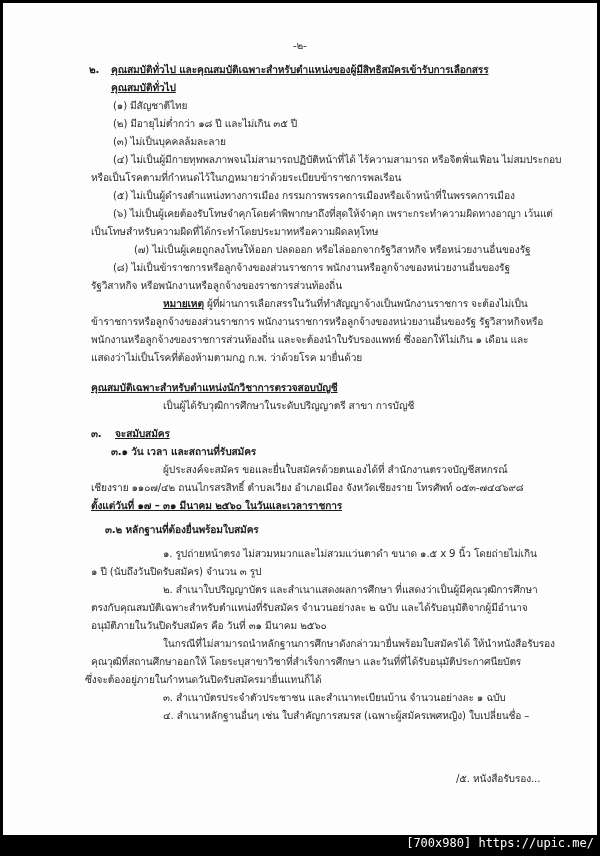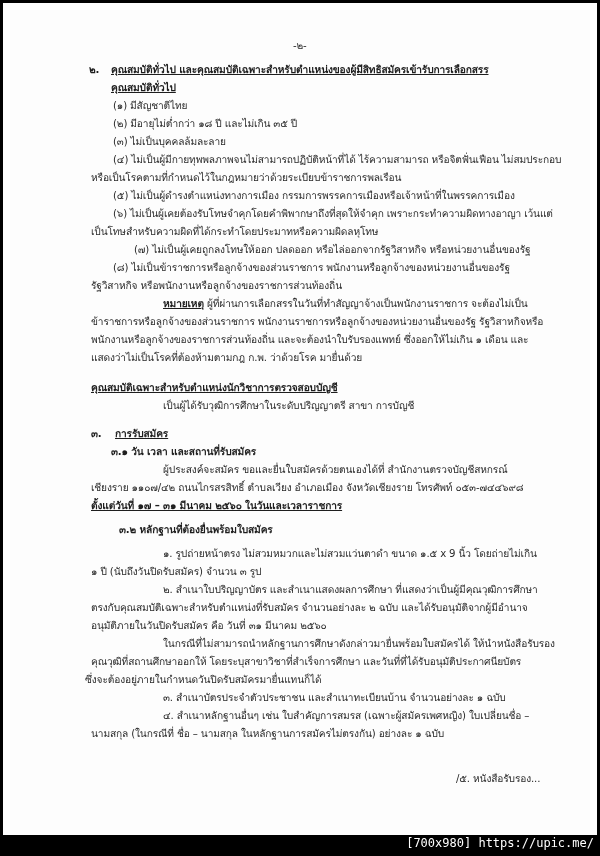--- a/index.html
+++ b/index.html
@@ -48,35 +48,34 @@
     <span class="b u">หมายเหตุ</span><span>  ผู้ที่ผ่านการเลือกสรรในวันที่ทำสัญญาจ้างเป็นพนักงานราชการ จะต้องไม่เป็น</span>
   </div>
   <div class="line" style="left:88px;top:312px;">ข้าราชการหรือลูกจ้างของส่วนราชการ  พนักงานราชการหรือลูกจ้างของหน่วยงานอื่นของรัฐ  รัฐวิสาหกิจหรือ</div>
   <div class="line" style="left:88px;top:330px;">พนักงานหรือลูกจ้างของราชการส่วนท้องถิ่น และจะต้องนำใบรับรองแพทย์ ซึ่งออกให้ไม่เกิน ๑ เดือน และ</div>
   <div class="line" style="left:88px;top:348px;">แสดงว่าไม่เป็นโรคที่ต้องห้ามตามกฎ ก.พ. ว่าด้วยโรค มายื่นด้วย</div>
 
   <div class="line b u" style="left:88px;top:378px;">คุณสมบัติเฉพาะสำหรับตำแหน่งนักวิชาการตรวจสอบบัญชี</div>
   <div class="line" style="left:160px;top:396px;">เป็นผู้ได้รับวุฒิการศึกษาในระดับปริญญาตรี สาขา การบัญชี</div>
 
   <div class="line b" style="left:88px;top:424px;">๓.</div>
-  <div class="line b u" style="left:112px;top:424px;">การรับสมัคร</div>
+  <div class="line b u" style="left:112px;top:424px;">จะสมับสมัคร</div>
   <div class="line b" style="left:108px;top:442px;">๓.๑ วัน เวลา และสถานที่รับสมัคร</div>
   <div class="line" style="left:160px;top:460px;">ผู้ประสงค์จะสมัคร  ขอและยื่นใบสมัครด้วยตนเองได้ที่  สำนักงานตรวจบัญชีสหกรณ์</div>
   <div class="line" style="left:88px;top:478px;">เชียงราย ๑๑๐๗/๔๒ ถนนไกรสรสิทธิ์ ตำบลเวียง อำเภอเมือง จังหวัดเชียงราย โทรศัพท์ ๐๕๓-๗๔๔๖๙๘</div>
   <div class="line b u" style="left:88px;top:496px;">ตั้งแต่วันที่ ๑๗ – ๓๑  มีนาคม  ๒๕๖๐  ในวันและเวลาราชการ</div>
 
-  <div class="line b" style="left:116px;top:520px;">๓.๒  หลักฐานที่ต้องยื่นพร้อมใบสมัคร</div>
+  <div class="line b" style="left:102px;top:520px;">๓.๒  หลักฐานที่ต้องยื่นพร้อมใบสมัคร</div>
   <div class="line" style="left:160px;top:544px;">๑. รูปถ่ายหน้าตรง  ไม่สวมหมวกและไม่สวมแว่นตาดำ  ขนาด ๑.๕ x 9 นิ้ว  โดยถ่ายไม่เกิน</div>
   <div class="line" style="left:88px;top:562px;">๑  ปี  (นับถึงวันปิดรับสมัคร) จำนวน  ๓  รูป</div>
   <div class="line" style="left:160px;top:580px;">๒. สำเนาใบปริญญาบัตร  และสำเนาแสดงผลการศึกษา ที่แสดงว่าเป็นผู้มีคุณวุฒิการศึกษา</div>
   <div class="line" style="left:88px;top:598px;">ตรงกับคุณสมบัติเฉพาะสำหรับตำแหน่งที่รับสมัคร จำนวนอย่างละ ๒ ฉบับ และได้รับอนุมัติจากผู้มีอำนาจ</div>
   <div class="line" style="left:88px;top:616px;">อนุมัติภายในวันปิดรับสมัคร คือ  วันที่  ๓๑ มีนาคม ๒๕๖๐</div>
   <div class="line" style="left:88px;top:652px;">คุณวุฒิที่สถานศึกษาออกให้  โดยระบุสาขาวิชาที่สำเร็จการศึกษา  และวันที่ที่ได้รับอนุมัติประกาศนียบัตร</div>
   <div class="line" style="left:160px;top:634px;">ในกรณีที่ไม่สามารถนำหลักฐานการศึกษาดังกล่าวมายื่นพร้อมใบสมัครได้ ให้นำหนังสือรับรอง</div>
   <div class="line" style="left:82px;top:670px;">ซึ่งจะต้องอยู่ภายในกำหนดวันปิดรับสมัครมายื่นแทนก็ได้</div>
   <div class="line" style="left:160px;top:688px;">๓. สำเนาบัตรประจำตัวประชาชน  และสำเนาทะเบียนบ้าน  จำนวนอย่างละ  ๑  ฉบับ</div>
   <div class="line" style="left:160px;top:706px;">๔. สำเนาหลักฐานอื่นๆ เช่น ใบสำคัญการสมรส (เฉพาะผู้สมัครเพศหญิง) ใบเปลี่ยนชื่อ –</div>
-  <div class="line" style="left:88px;top:724px;">นามสกุล  (ในกรณีที่ ชื่อ – นามสกุล  ในหลักฐานการสมัครไม่ตรงกัน)  อย่างละ ๑ ฉบับ</div>
 
   <div class="line" style="left:453px;top:769px;">/๕. หนังสือรับรอง...</div>
 </div>
 
 <div class="watermark">[700x980] https://upic.me/</div>
 
 </body></html>

